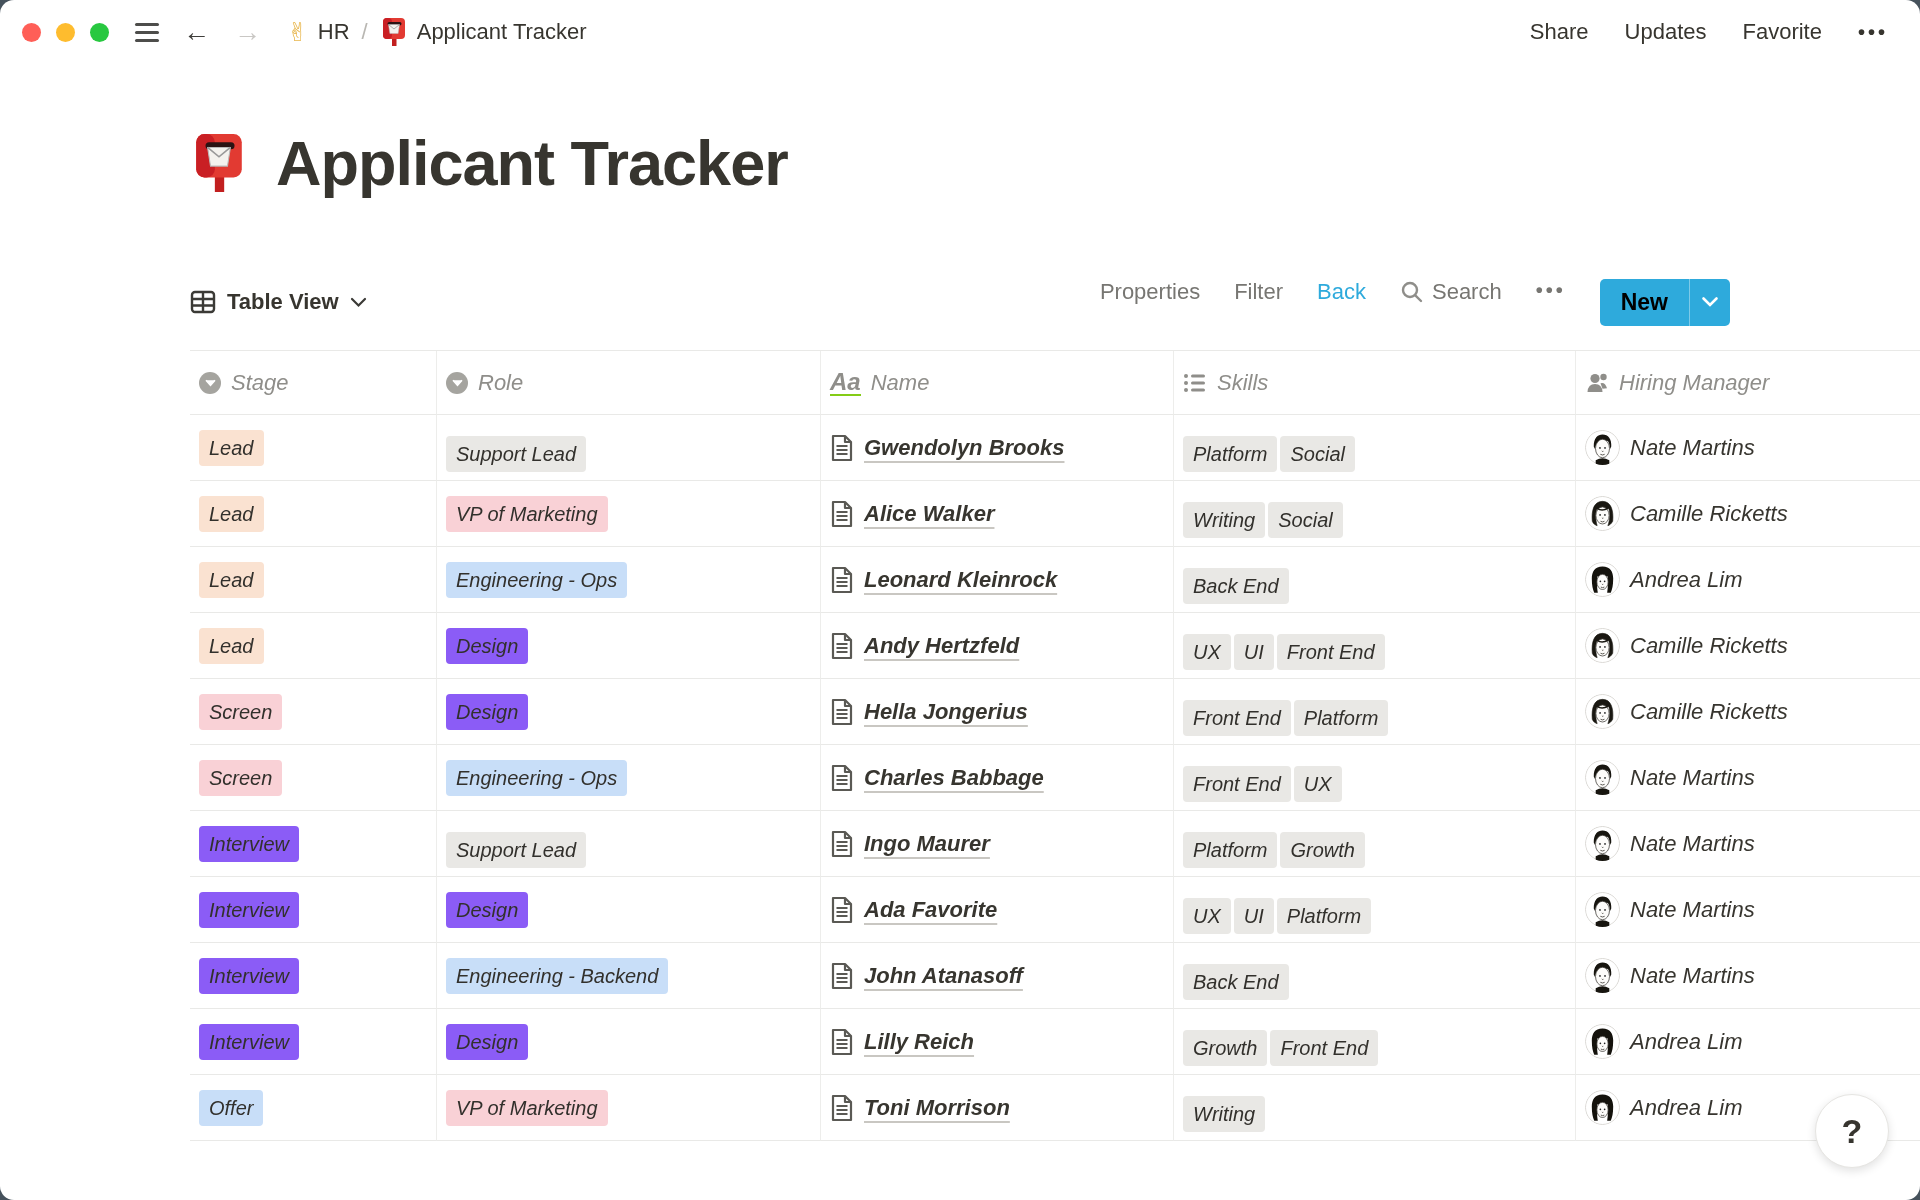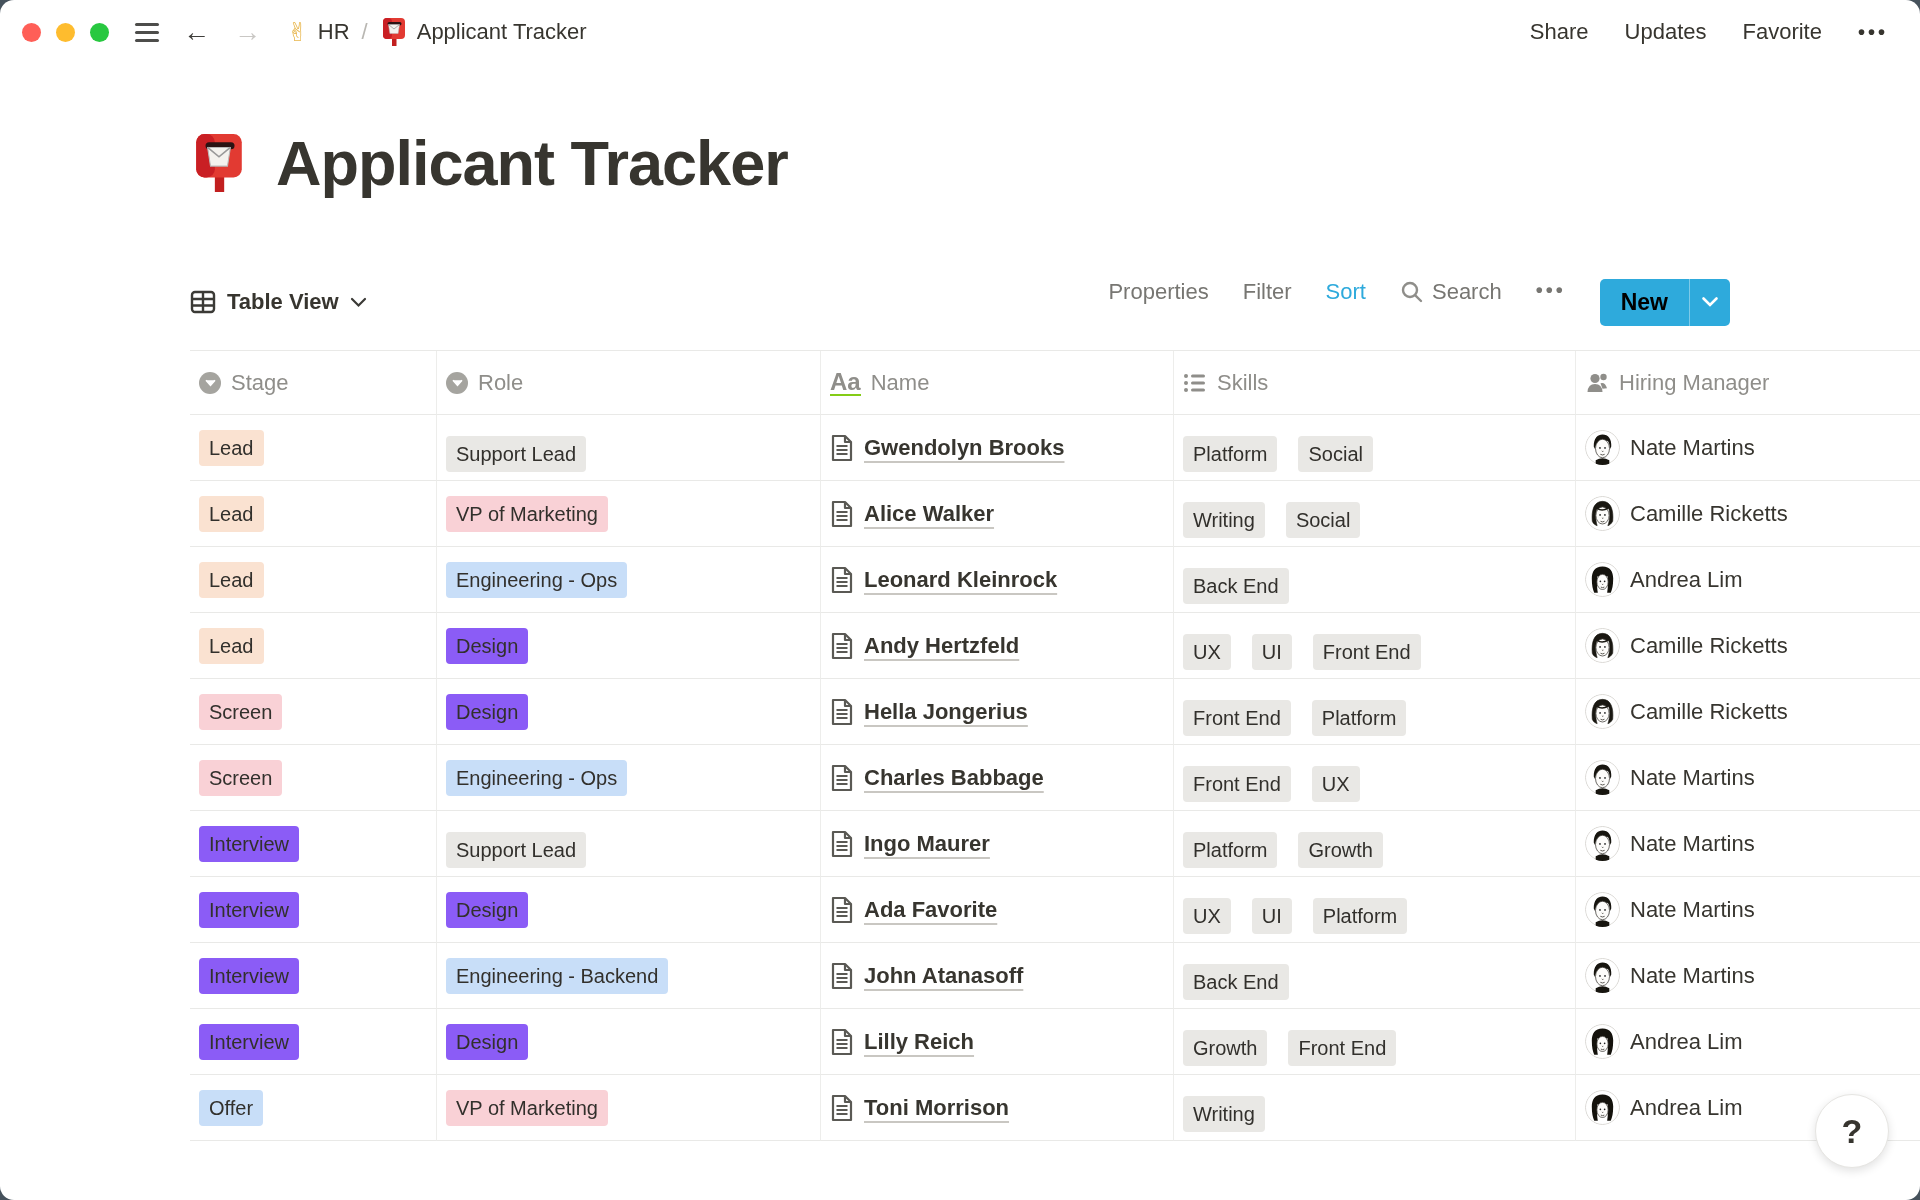--- a/index.html
+++ b/index.html
@@ -46,28 +46,28 @@
   .tb-item.active { color:#2EAADC; }
   .search-group { display:flex; align-items:center; gap:8px; cursor:pointer; }
   .new-btn { display:flex; align-items:stretch; background:#2EAADC; border-radius:5px; overflow:hidden; height:47px; cursor:pointer; }
   .new-btn .main { color:#000000; font-size:23px; font-weight:700; display:flex; align-items:center; padding:0 21px; }
   .new-btn .split { display:flex; align-items:center; padding:0 11px; border-left:1px solid rgba(255,255,255,.38); }
 
   
   .table { position:absolute; top:350px; left:190px; width:1730px; border-top:1px solid #E9E9E7; }
   .tr { display:grid; grid-template-columns:247px 384px 353px 402px 1fr; }
   .cell { display:flex; align-items:center; gap:10px; height:66px; padding:0 0 0 9px;
-          border-bottom:1px solid #E9E9E7; overflow:hidden; white-space:nowrap; }
+          border-bottom:1px solid #E9E9E7; overflow:hidden; white-space:nowrap;font-style:italic; }
   .tr .cell:not(:last-child){ border-right:1px solid #EDEDEB; }
   .tr.head .cell { height:64px; color:#8F8E8A; font-size:22px; gap:10px; }
   .tag { display:inline-block; font-size:20px; line-height:1; padding:8px 10px; border-radius:4px; color:#32302C; }
   .tag-orange{ background:#FAE2D1; } .tag-pink{ background:#F9D1D6; }
   .tag-yellow{ background:#8b5cf6; } .tag-blue{ background:#C8DEF8; }
   .tag-gray{ background:#E9E8E5;margin-top:12px; }
-  .skills-wrap { display:flex; gap:21px; }
+  .skills-wrap { display:flex; gap:3px; }
   .name-link { font-size:22px; font-weight:700; color:#37352F; text-decoration:underline;
                text-decoration-color:#C9C7C2; text-underline-offset:6px; text-decoration-thickness:1.5px; cursor:pointer; }
   .cell-text { font-size:22px; }
   .avatar { width:35px; height:35px; border-radius:50%; overflow:hidden; flex:0 0 auto; background:#fff; }
 
   
   .select-ico { width:22px; height:22px; border-radius:50%; background:#A5A49F; display:flex; align-items:center; justify-content:center; }
   .aa-ico { font-size:24px; font-weight:700; color:#8F8E8A; border-bottom:2px solid #84cc16; line-height:1.05; }
 
   
@@ -135,21 +135,21 @@
         <path d="M2 10 h22 M2 16.5 h22 M13 3 v20" stroke="#3B3A36" stroke-width="2.4"></path>
       </svg>
       <span>Table View</span>
       <svg width="17" height="11" viewBox="0 0 17 11">
         <path d="M2 2 l6.5 6.5 L15 2" fill="none" stroke="#3B3A36" stroke-width="2.2" stroke-linecap="round"></path>
       </svg>
     </div>
     <div class="toolbar-right">
       <span class="tb-item">Properties</span>
       <span class="tb-item">Filter</span>
-      <span class="tb-item active">Sort</span>
+      <span class="tb-item active">Back</span>
       <span class="search-group">
         <svg width="24" height="24" viewBox="0 0 24 24">
           <circle cx="10" cy="10" r="7" fill="none" stroke="#8F8E8A" stroke-width="2.4"></circle>
           <path d="M15.3 15.3 L21 21" stroke="#8F8E8A" stroke-width="2.4" stroke-linecap="round"></path>
         </svg>
         <span>Search</span>
       </span>
       <span class="tb-item dots">•••</span>
       <div class="new-btn">
         <span class="main">New</span>

